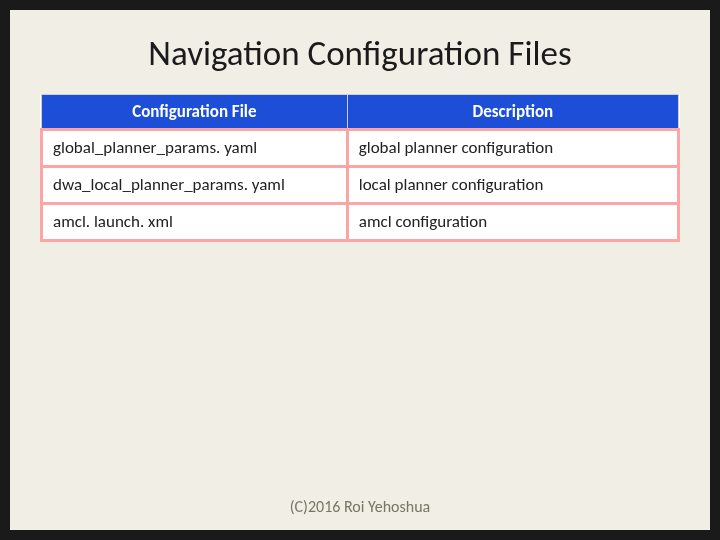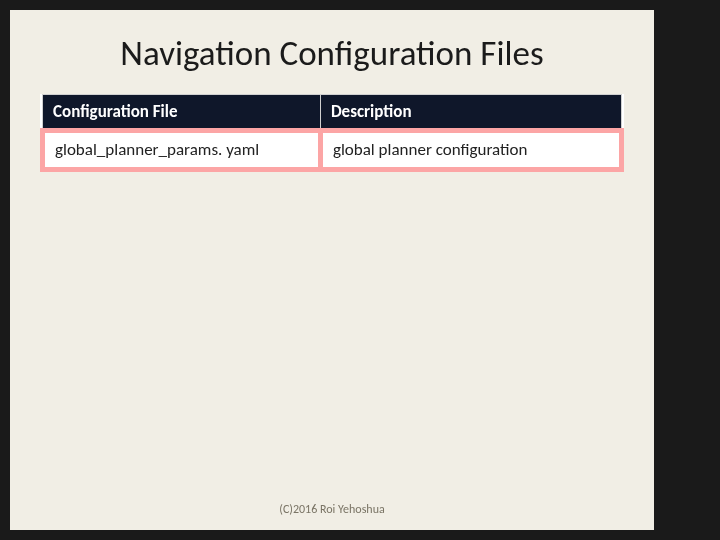--- a/index.html
+++ b/index.html
@@ -7,63 +7,63 @@
     padding: 0;
     width: 720px;
     height: 540px;
     background: #1a1a1a;
     font-family: "Segoe UI", "Calibri", Arial, sans-serif;
     overflow: hidden;
   }
   .slide {
     position: relative;
     box-sizing: border-box;
-    width: 644px;
+    width: 700px;
     height: 520px;
     margin: 10px;
     background: #f1eee5;
     padding: 18px 30px 0 30px;
   }
   .title {
     text-align: center;
     font-size: 35px;
     color: #1b1b1b;
     margin: 4px 0 20px 0;
     font-weight: 400;
   }
   table {
     width: 100%;
     border-collapse: collapse;
     background: #ffffff;
     font-size: 17px;
   }
   thead th {
-    background: #0f172a;
+    background: #1d4ed8;
     color: #ffffff;
-    text-align: left;
+    text-align: center;
     font-weight: 700;
     padding: 6px 10px;
     border: 1px solid #d0d0d0;
   }
   tbody td {
     padding: 6px 10px;
-    border: 5px solid #fca5a5;
+    border: 3px solid #fca5a5;
     vertical-align: top;
     color: #222;
     line-height: 1.3;
   }
   td.file { width: 48%; }
   td.desc { width: 52%; border-radius: 17px; }
   .footer {
     position: absolute;
     bottom: 14px;
     left: 0;
     right: 0;
     text-align: center;
-    font-size: 12px;
+    font-size: 16px;
     color: #7a7465;
   }
   .multiline span { display: block; }
 </style>
 </head>
 <body>
 
 <div class="slide">
   <h1 class="title">Navigation Configuration Files</h1>
 
@@ -72,17 +72,25 @@
       <tr>
         <th>Configuration File</th>
         <th>Description</th>
       </tr>
     </thead>
     <tbody>
       <tr>
         <td class="file">global_planner_params. yaml</td>
         <td class="desc">global planner configuration</td>
       </tr>
+      <tr>
+        <td class="file">dwa_local_planner_params. yaml</td>
+        <td class="desc">local planner configuration</td>
+      </tr>
+      <tr>
+        <td class="file">amcl. launch. xml</td>
+        <td class="desc">amcl configuration</td>
+      </tr>
     </tbody>
   </table>
 
   <div class="footer">(C)2016 Roi Yehoshua</div>
 </div>
 
 </body></html>

